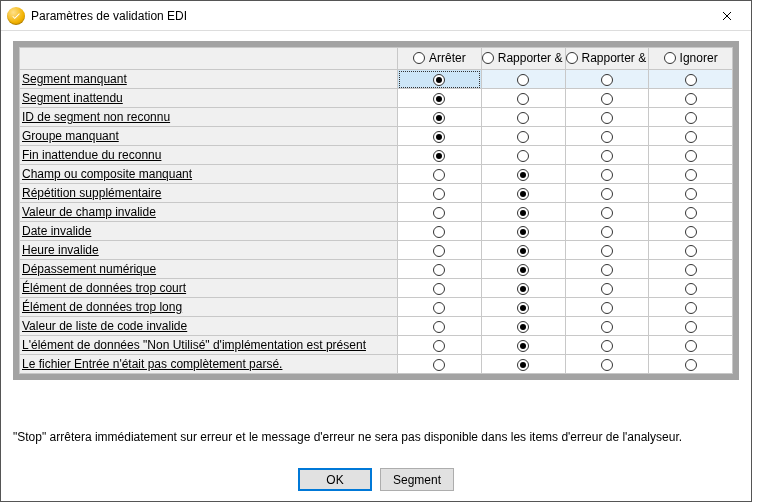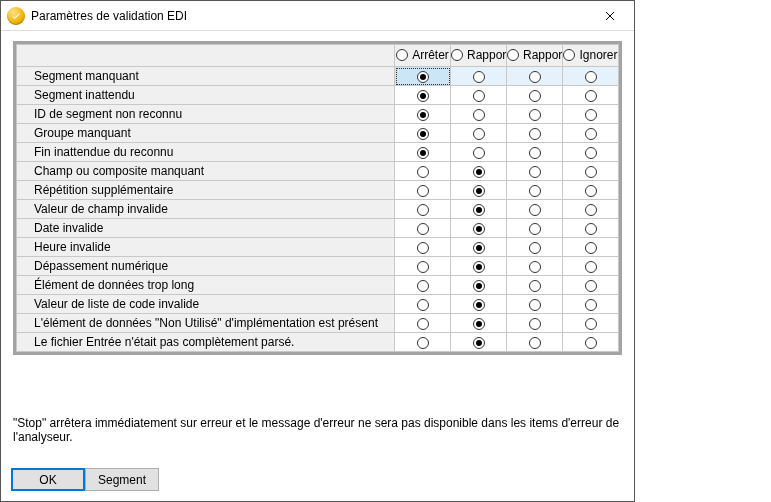--- a/index.html
+++ b/index.html
@@ -4,21 +4,21 @@
 <style>
   * { box-sizing: border-box; }
   html, body {
     margin: 0; padding: 0;
     font-family: "Segoe UI", Tahoma, sans-serif;
     font-size: 12px;
     color: #000;
     background: #fff;
   }
   .dialog {
-    width: 635px; height: 502px;
+    width: 752px; height: 502px;
     border: 1px solid #555;
     display: flex; flex-direction: column;
     background: #fff;
   }
   .titlebar {
     height: 30px;
     display: flex; align-items: center;
     padding: 0 4px 0 6px;
     border-bottom: 1px solid #ddd;
     background: #fff;
@@ -37,21 +37,22 @@
     width: 40px; height: 28px;
     display: flex; align-items: center; justify-content: center;
     cursor: default;
   }
   .titlebar .close svg { width: 10px; height: 10px; }
   .content {
     flex: 1; padding: 10px 12px 8px 12px;
     display: flex; flex-direction: column;
   }
   .grid-wrap {
-    border: 3px solid #a3a3a3;
+    border: 6px solid #a3a3a3;
+    text-decoration: underline;
   }
   table {
     border-collapse: collapse;
     width: 100%;
     table-layout: fixed;
   }
   th, td {
     border: 1px solid #c8c8c8;
     padding: 0;
     height: 18px;
@@ -62,21 +63,21 @@
   }
   th {
     background: #f0f0f0;
     font-weight: normal;
     height: 22px;
   }
   col.label-col { width: 378px; }
   col.opt-col { width: auto; }
   td.row-label, th.corner {
     background: #f0f0f0;
-    padding-left: 17px;
+    padding-left: 2px;
     text-align: left;
   }
   th.col-header { text-align: center; }
   th .hdr { display: inline-flex; align-items: center; gap: 4px; justify-content: center; }
   td.cell { text-align: center; }
   td.cell.sel {
     background: #cde6f7;
     outline: 1px dotted #333;
     outline-offset: -2px;
   }
@@ -100,21 +101,21 @@
     background: #000;
   }
   .hint {
     margin-top: auto;
     padding: 14px 0 10px 0;
     color: #000;
     font-size: 12px;
   }
   .buttons {
     padding: 6px 10px 10px 10px;
-    display: flex; justify-content: flex-start; 
+    display: flex; justify-content: center; gap: 8px;
   }
   .btn {
     min-width: 74px; height: 23px;
     border: 1px solid #adadad;
     background: #e1e1e1;
     font: inherit;
     padding: 0 12px;
     cursor: default;
   }
   .btn.default {
@@ -244,20 +245,27 @@
               <td class="cell"><span class="radio"></span></td>
             </tr>
             <tr>
               <td class="row-label">Dépassement numérique</td>
               <td class="cell"><span class="radio"></span></td>
               <td class="cell"><span class="radio checked"></span></td>
               <td class="cell"><span class="radio"></span></td>
               <td class="cell"><span class="radio"></span></td>
             </tr>
             <tr>
+              <td class="row-label">Élément de données trop court</td>
+              <td class="cell"><span class="radio"></span></td>
+              <td class="cell"><span class="radio checked"></span></td>
+              <td class="cell"><span class="radio"></span></td>
+              <td class="cell"><span class="radio"></span></td>
+            </tr>
+            <tr>
               <td class="row-label">Élément de données trop long</td>
               <td class="cell"><span class="radio"></span></td>
               <td class="cell"><span class="radio checked"></span></td>
               <td class="cell"><span class="radio"></span></td>
               <td class="cell"><span class="radio"></span></td>
             </tr>
             <tr>
               <td class="row-label">Valeur de liste de code invalide</td>
               <td class="cell"><span class="radio"></span></td>
               <td class="cell"><span class="radio checked"></span></td>

